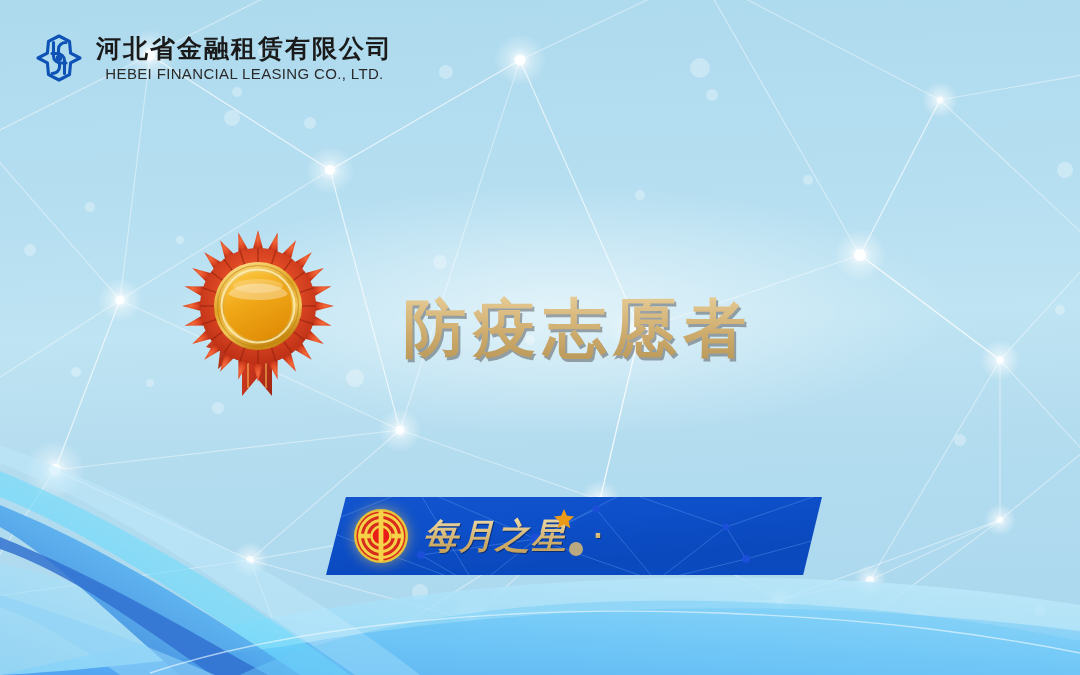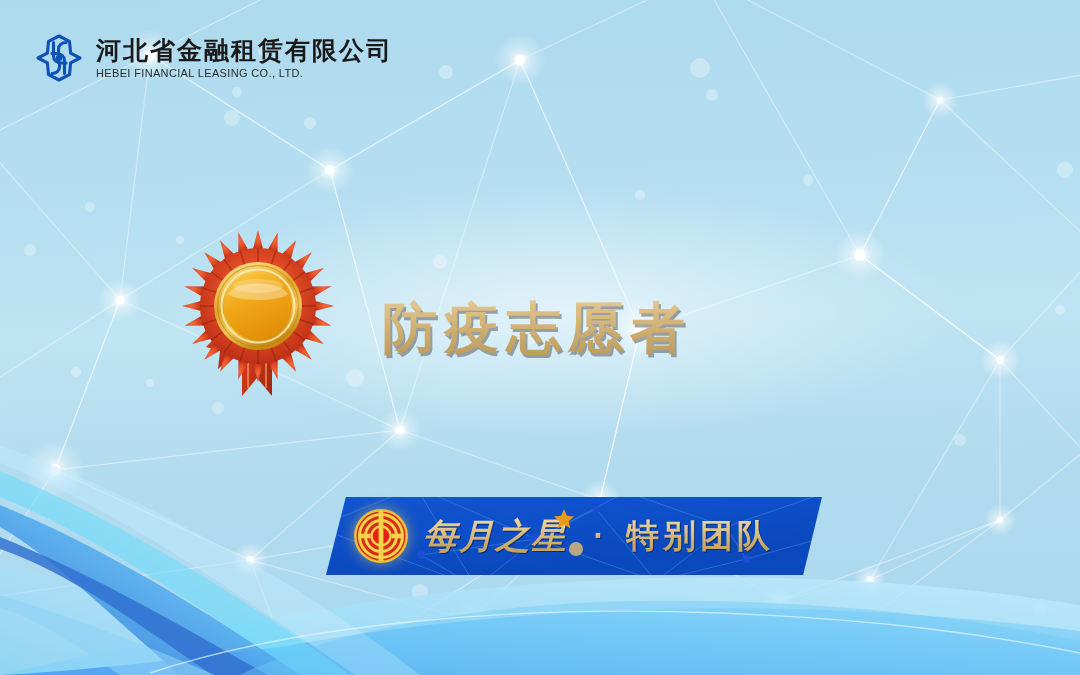--- a/index.html
+++ b/index.html
@@ -33,34 +33,34 @@
     display:flex; align-items:center; gap:11px;
   }
   #logo-mark { width:52px; height:52px; flex:0 0 52px; }
   #logo-text { display:flex; flex-direction:column; line-height:1; }
   #logo-cn {
     font-size:25px; font-weight:700; color:#1a1a1a;
     letter-spacing:2.0px; white-space:nowrap;
     font-family:"DejaVu Sans","Liberation Sans",sans-serif;
   }
   #logo-en {
-    font-size:11px; color:#2a2a2a; letter-spacing:.35px;
-    margin-top:5px; white-space:nowrap; font-weight:400;
+    font-size:15px; color:#2a2a2a; letter-spacing:.35px;
+    margin-top:5px; white-space:nowrap; font-weight:400;text-align:center;
   }
 
   
   #rosette { position:absolute; left:182px; top:228px; width:152px; height:175px; }
 
   
   #main-title {
-    position:absolute; left:382px; top:286px;
+    position:absolute; left:403px; top:286px;
     width:420px; height:86px;
     display:flex; align-items:center;
     font-family:"DejaVu Sans","Liberation Sans",sans-serif;
-    font-size:55px; font-weight:700;
+    font-size:63px; font-weight:700;
     letter-spacing:7px;
     white-space:nowrap;
     background:linear-gradient(180deg,#e9d39e 0%,#dfc289 24%,#cdab6d 56%,#c09e5f 78%,#b8934f 100%);
     -webkit-background-clip:text; background-clip:text;
     -webkit-text-fill-color:transparent; color:transparent;
     filter:drop-shadow(2.5px 3px 0px rgba(90,92,96,.55));
   }
 
   
   #banner-wrap {
@@ -383,20 +383,19 @@
         <circle cx="29" cy="29" r="21.5" fill="none" stroke="#f5d247" stroke-width="3"></circle>
         <circle cx="29" cy="29" r="15.5" fill="none" stroke="#f5d247" stroke-width="3"></circle>
         <circle cx="29" cy="29" r="9.5" fill="#ea1c17"></circle>
         <circle cx="29" cy="29" r="9.5" fill="none" stroke="#f5d247" stroke-width="2.4"></circle>
         <rect x="26.6" y="4" width="4.8" height="50" fill="#f5d247"></rect>
         <rect x="6.5" y="26.7" width="12" height="4.6" fill="#f5d247"></rect>
         <rect x="39.5" y="26.7" width="12" height="4.6" fill="#f5d247"></rect>
       </svg>
       <span id="banner-left-text" class="gold-text">每月之星</span>
       <span id="banner-dot" class="gold-text">·</span>
-      <span id="banner-right-text" class="gold-text">特别团队</span>
       <svg id="banner-star" viewBox="0 0 22 22">
         <polygon points="11,1 13.9,7.8 21.2,8.4 15.6,13.2 17.3,20.3 11,16.5 4.7,20.3 6.4,13.2 0.8,8.4 8.1,7.8" fill="#eb9a18"></polygon>
       </svg>
     </div>
   </div>
 
 </div>
 
 </body></html>

